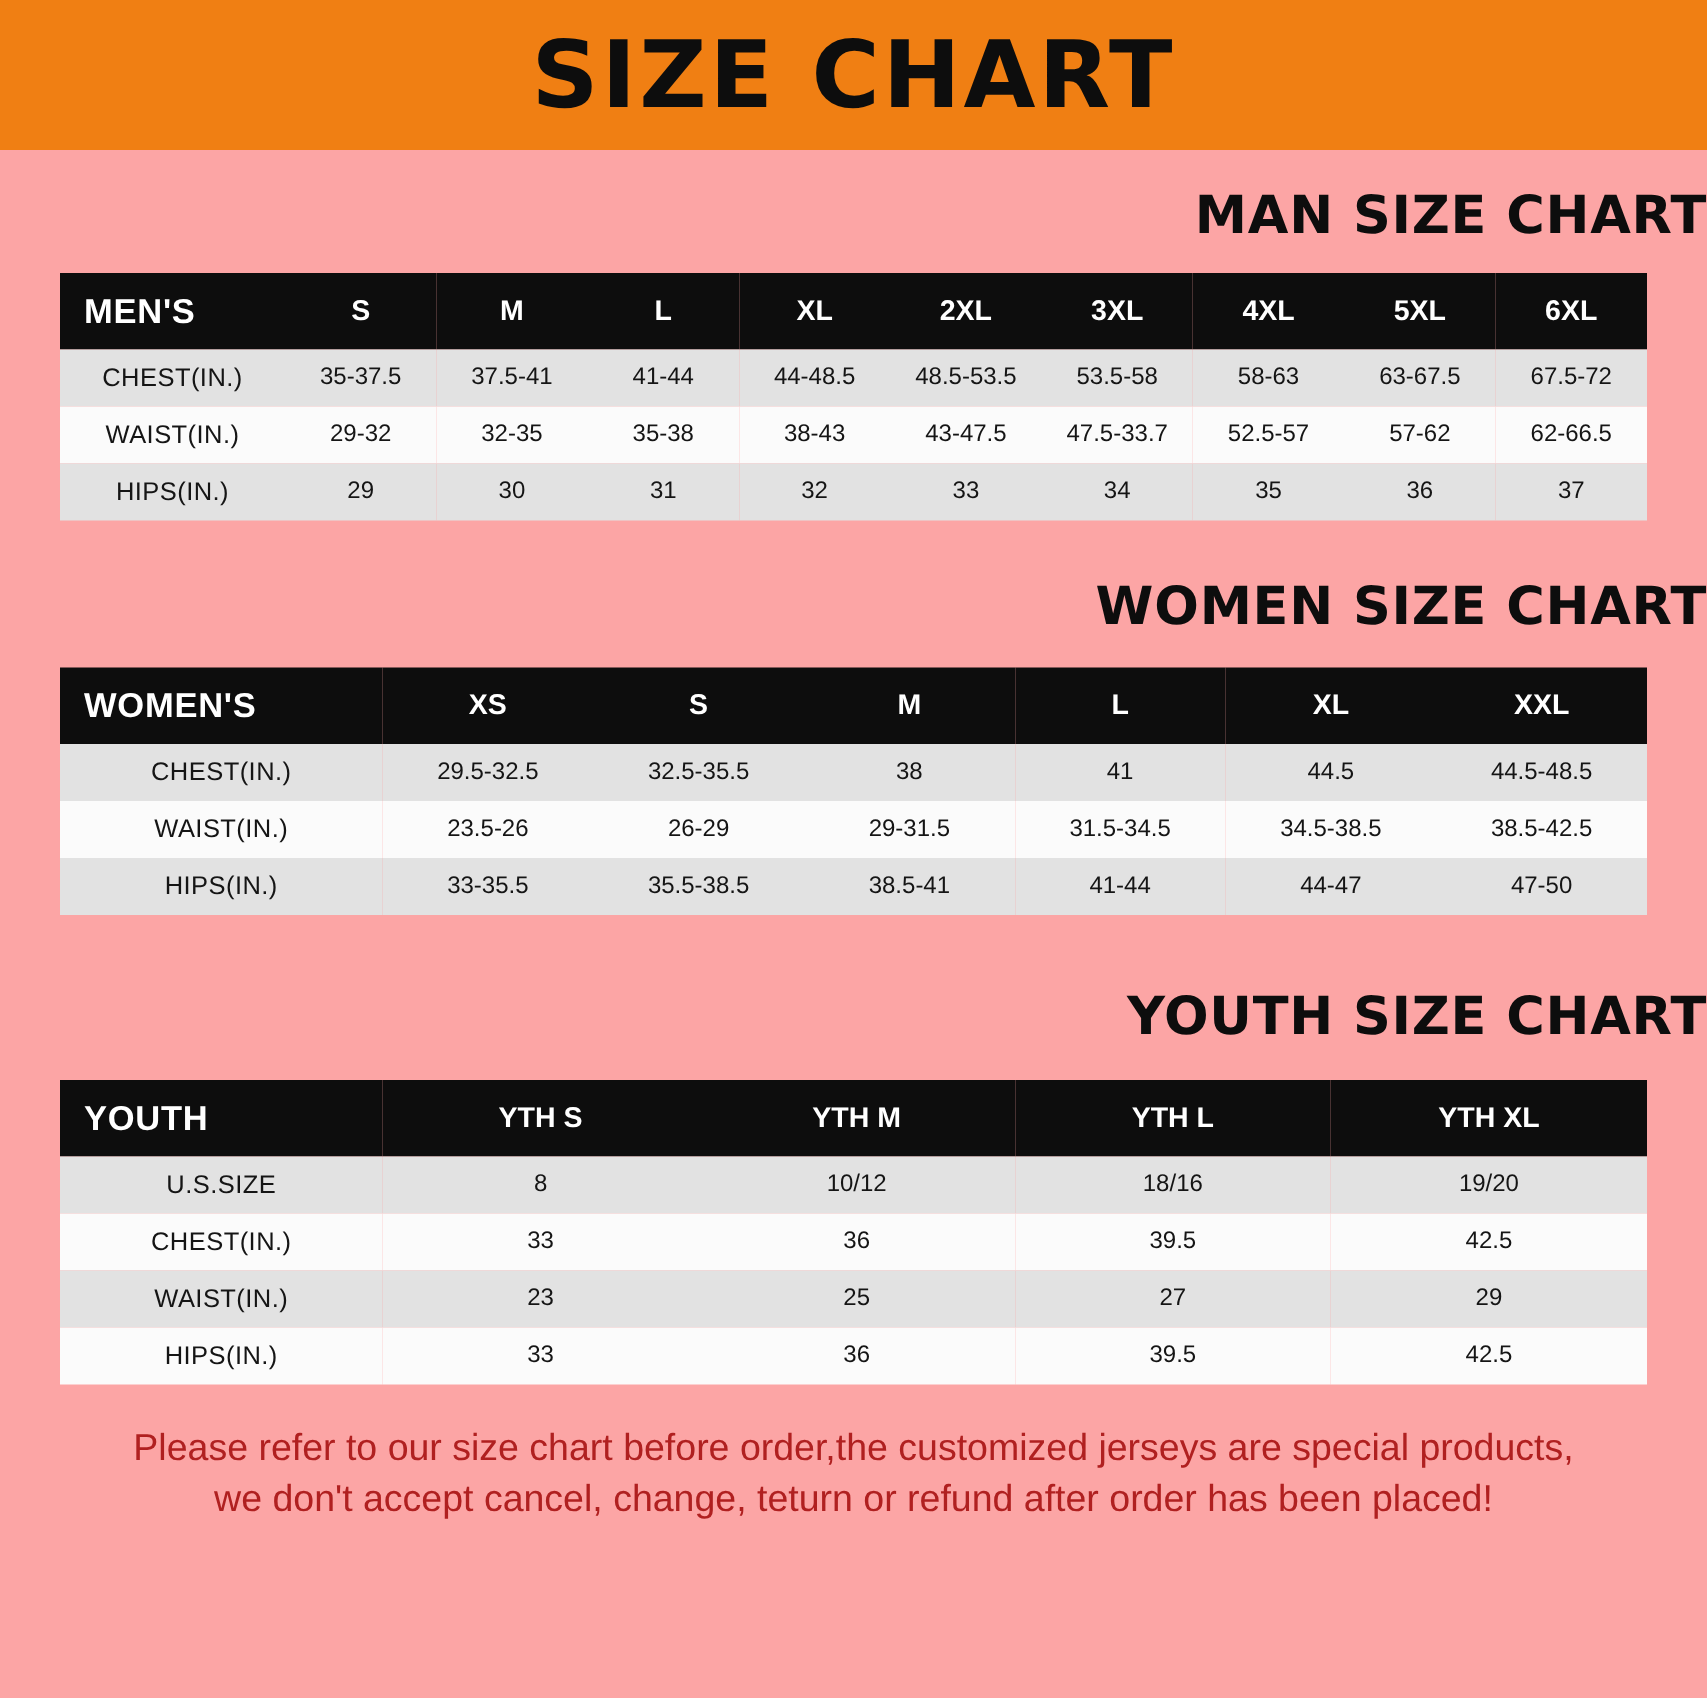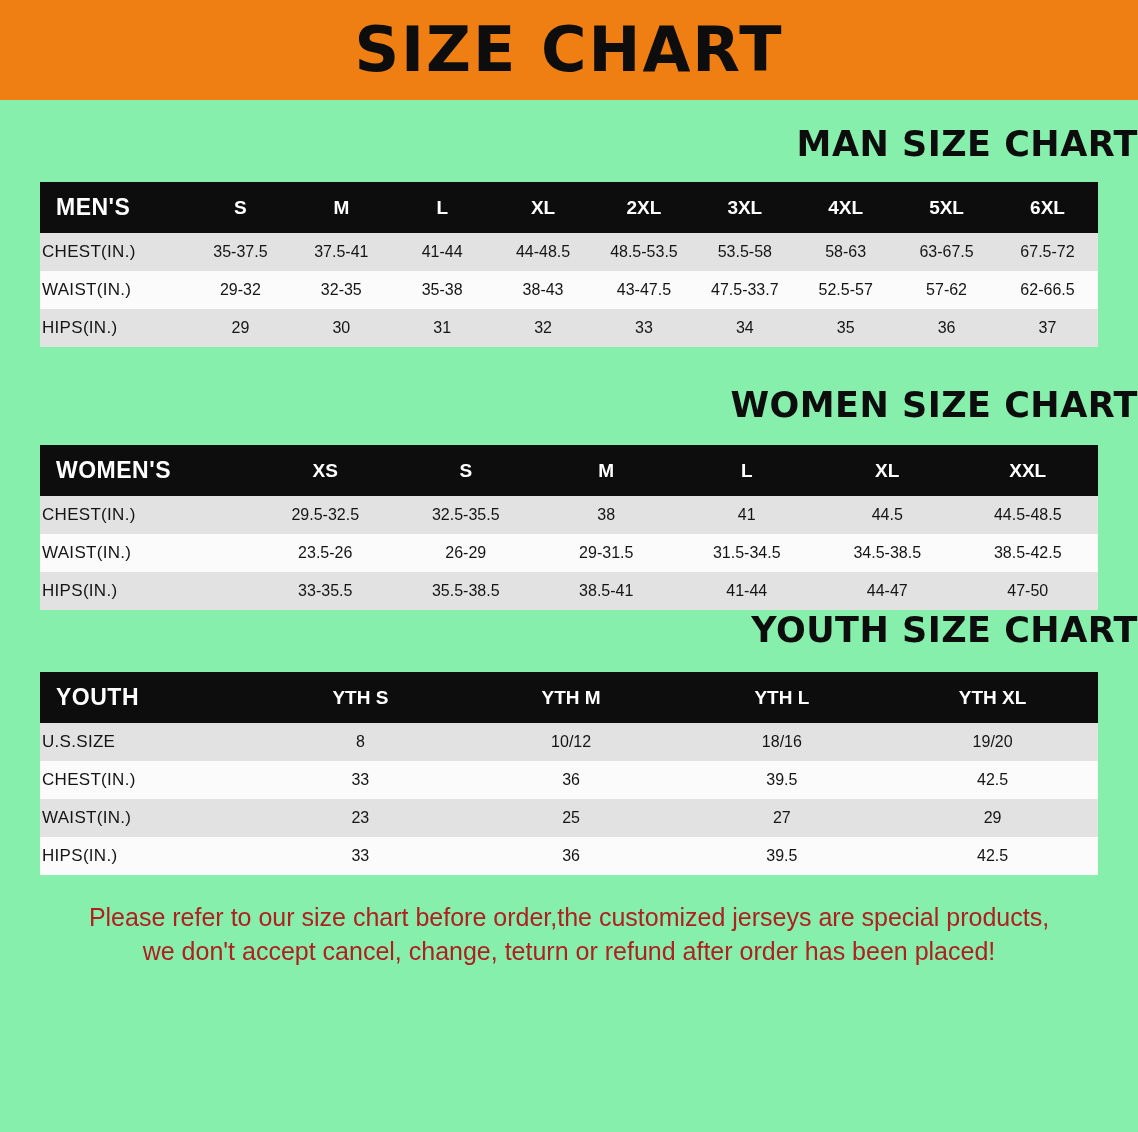--- a/index.html
+++ b/index.html
@@ -11,21 +11,21 @@
     width: 1138px;
     height: 1132px;
     font-family: "Liberation Sans", sans-serif;
     color: #111111;
     overflow: hidden;
   }
   .page {
     position: relative;
     width: 1138px;
     height: 1132px;
-    background: #86efac;
+    background: #fca5a5;
   }
 
   
   .banner {
     height: 100px;
     background: #f07f13;
     display: flex;
     align-items: center;
     justify-content: center;
   }
@@ -40,21 +40,21 @@
 
   
   .section-title {
     text-align: right;
     font-family: "DejaVu Sans", sans-serif;
     font-weight: bold;
     color: #0d0d0d;
   }
   .title-man   { font-size: 35px; margin-top: 24px; margin-bottom: 18px; letter-spacing: 0.5px;}
   .title-women { font-size: 35px; margin-top: 38px; margin-bottom: 20px; letter-spacing: 0.5px; padding-left: 41px;}
-  .title-youth { font-size: 35px; margin-bottom: 22px; letter-spacing: 0.5px;}
+  .title-youth { font-size: 35px; margin-top: 48px; margin-bottom: 22px; letter-spacing: 0.5px;}
 
   
   .table-wrap {
     margin: 0 40px;
   }
   table.size-table {
     width: 1058px;
     border-collapse: collapse;
     table-layout: fixed;
     font-family: "Liberation Sans", sans-serif;
@@ -74,21 +74,21 @@
     letter-spacing: 0.5px;
   }
   table.size-table tbody td {
     text-align: center;
     font-size: 16px;
     padding: 9px 2px;
     color: #151515;
     font-weight: 500;
   }
   table.size-table tbody td.row-head {
-    text-align: left;
+    text-align: center;
     font-size: 17px;
     letter-spacing: 0.3px;
   }
   table.size-table tbody tr.shade-a td { background: #e2e2e2; }
   table.size-table tbody tr.shade-b td { background: #fbfbfb; }
 
   
   .men-table col.c0 { width: 150px; }
   
   .women-table col.c0 { width: 215px; }

